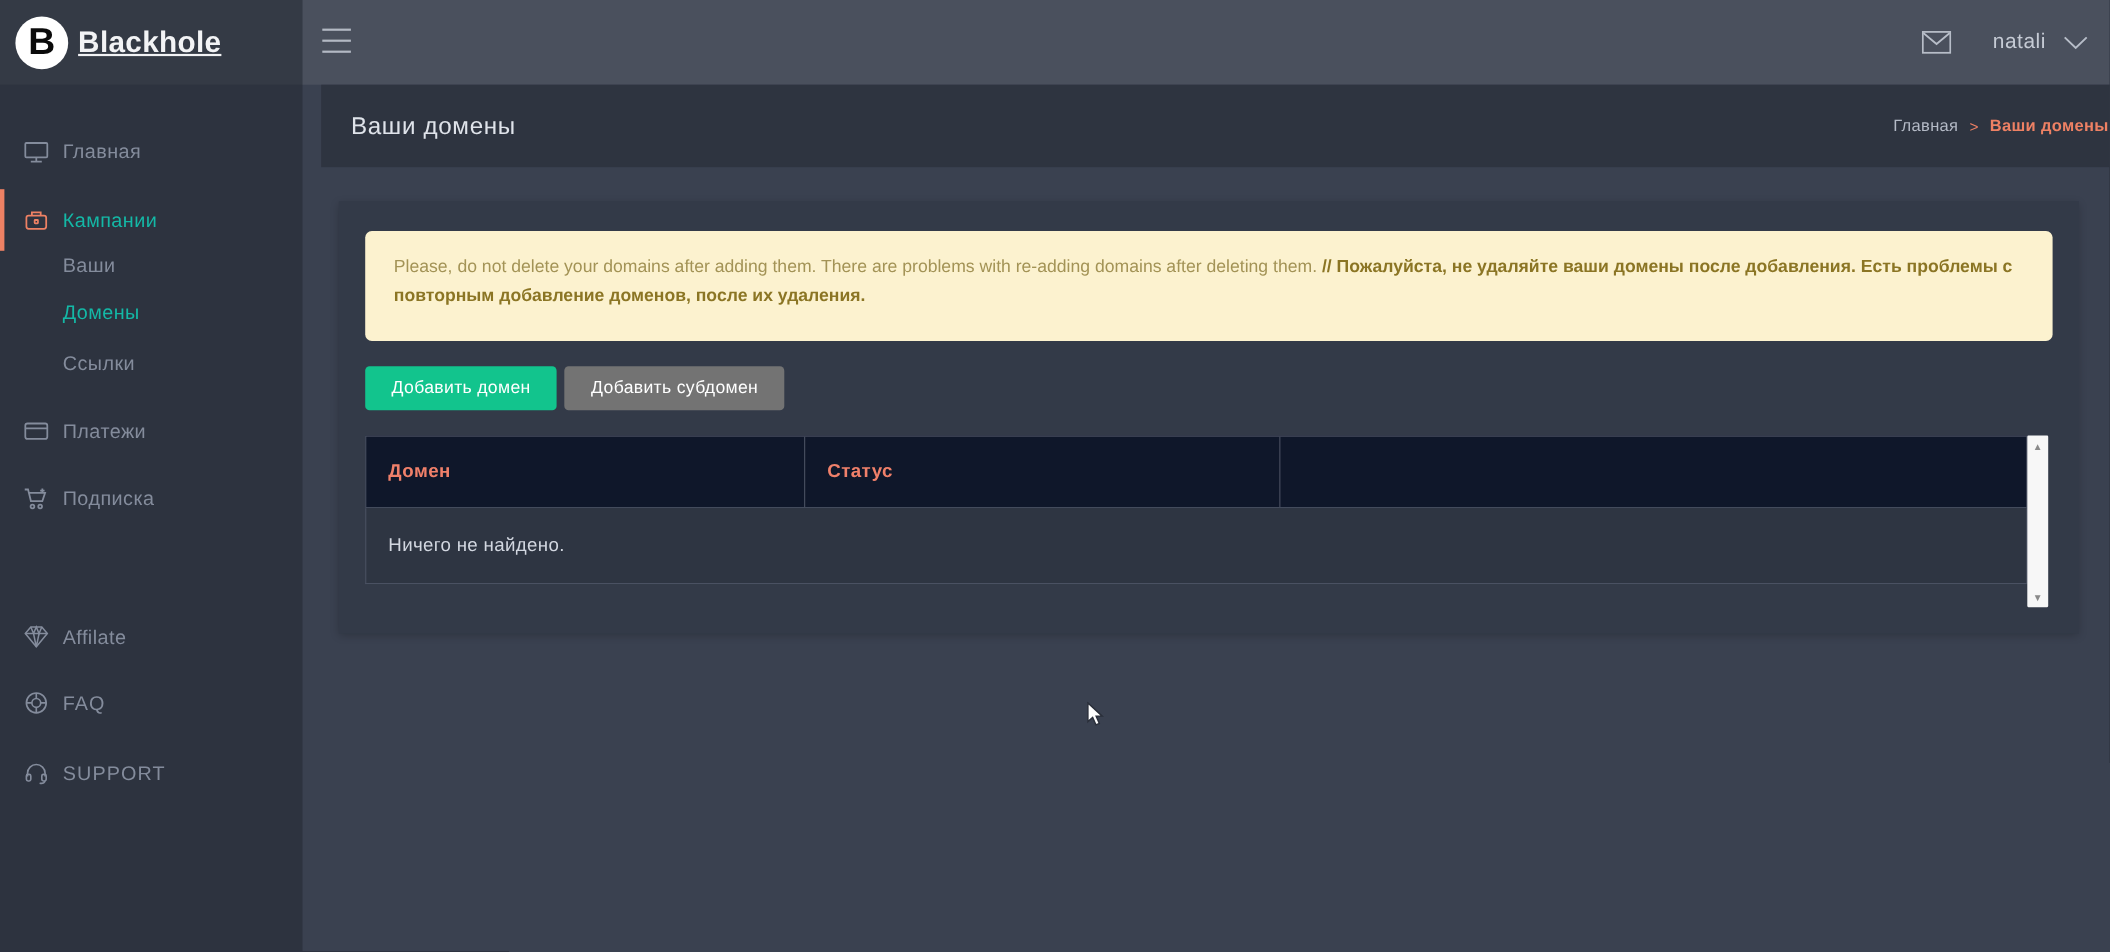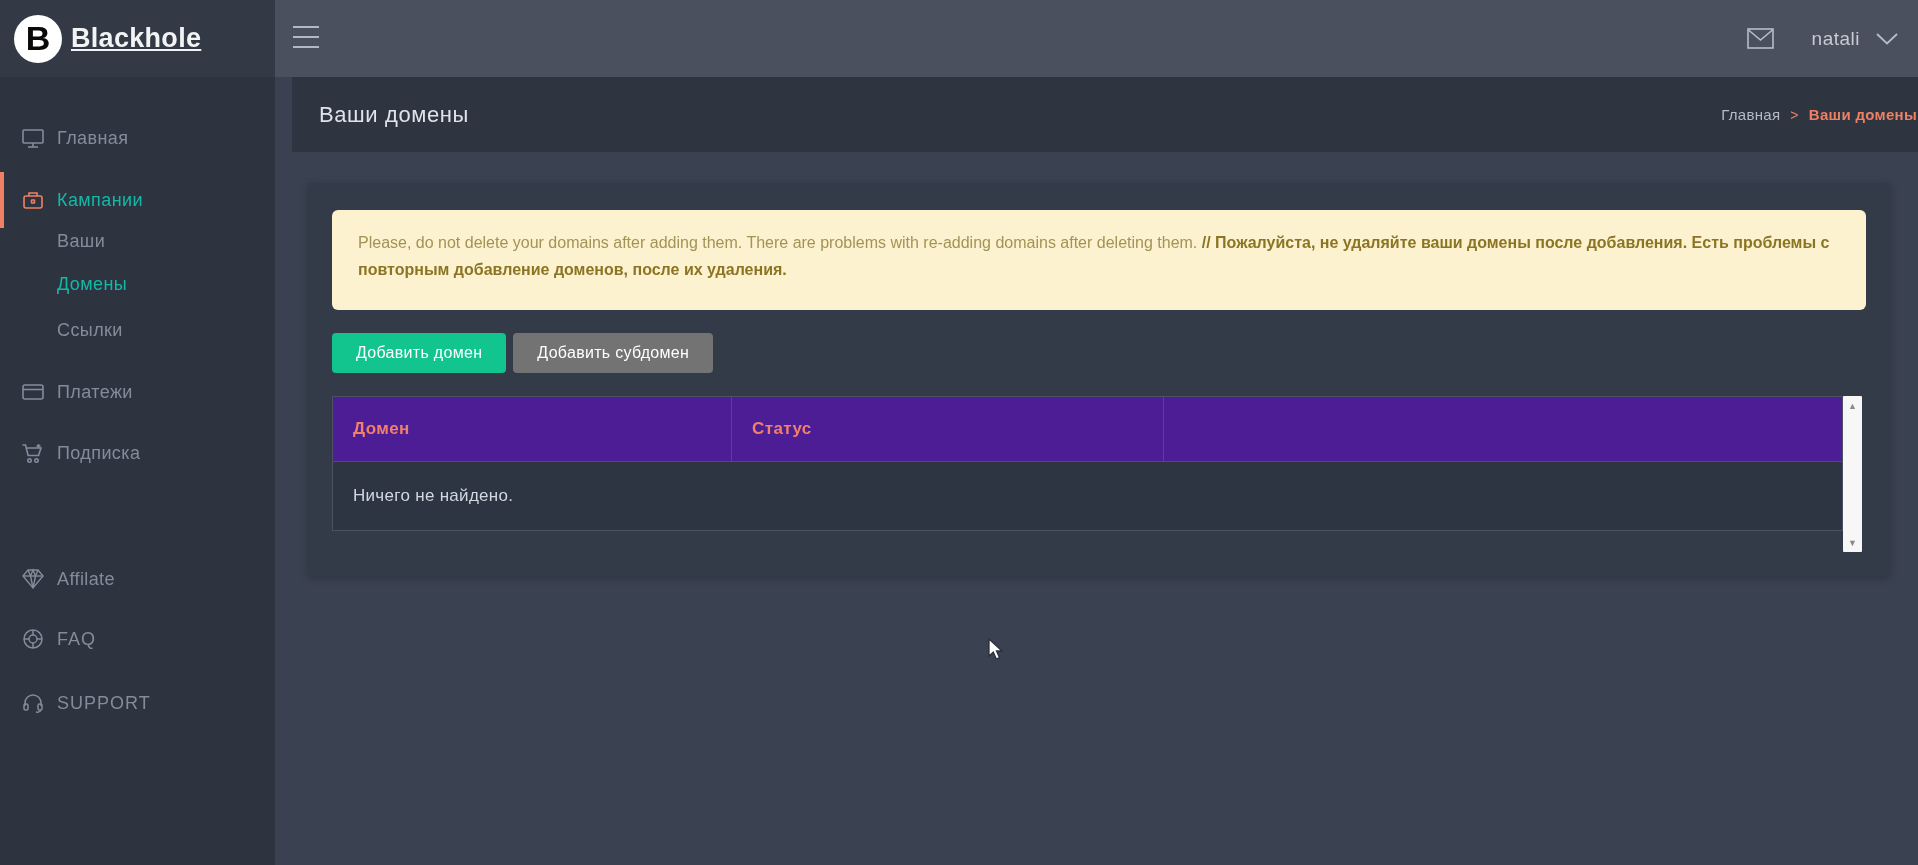--- a/index.html
+++ b/index.html
@@ -51,21 +51,21 @@
 
   .btn-row { position:absolute; left:24px; top:150px; display:flex; gap:7px; }
   .btn { border:none; height:40px; padding:0 24px; border-radius:4px; color:#ffffff; font-size:16px;
          font-family:"Liberation Sans", sans-serif; letter-spacing:0.3px; cursor:pointer; }
   .btn-green { background:#12c48d; }
   .btn-blue  { background:#737373; }
 
   
   .table-wrap { position:absolute; left:24px; top:213px; width:1530px; height:156px; display:flex; }
   .table-scroll { width:1511px; }
-  .thead { display:flex; height:66px; border:1px solid #4a5162; background:#4c1d95; }
+  .thead { display:flex; height:66px; border:1px solid #4a5162; background:#0f172a; }
   .th { display:flex; align-items:center; padding-left:20px; color:#f0806a; font-weight:bold;
         font-size:17px; letter-spacing:0.4px; border-right:1px solid #4a5162; }
   .th:last-child { border-right:none; }
   .col1 { width:399px; } .col2 { width:500px; } .col3 { width:432px; } .col4 { flex:1; }
   .trow { display:flex; align-items:center; height:69px; background:#2e3542; color:#d2d7e0;
           font-size:17px; letter-spacing:0.3px; padding-left:20px;
           border-left:1px solid #4a5162; border-right:1px solid #4a5162; border-bottom:1px solid #4a5162; }
   .vscrollbar { width:19px; height:156px; background:#f7f7f7; position:relative; border-radius:1px; }
   .scroll-arrow { position:absolute; left:0; width:19px; height:17px; display:flex; align-items:center;
                   justify-content:center; color:#8a8a8a; font-size:9px; cursor:pointer; }

